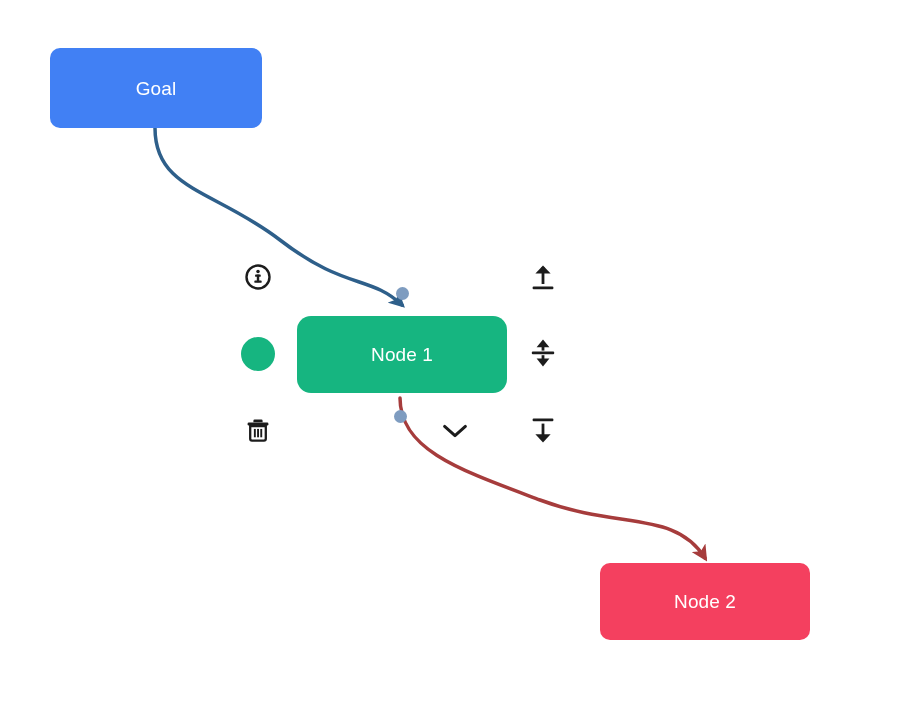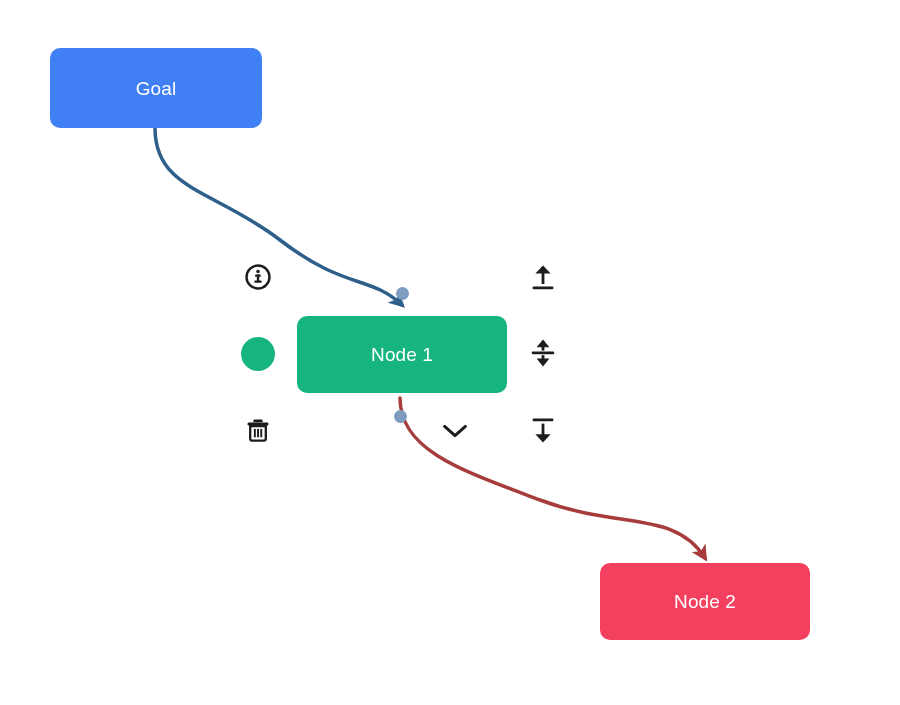--- a/index.html
+++ b/index.html
@@ -132,21 +132,21 @@
 
     <path id="edge-path-0" fill="none" stroke="#2e5f8a" stroke-width="3.5" stroke-linecap="round" marker-end="url(#arrow-blue)" d="M 155 128 C 155 190, 215 190, 280 240 C 345 290, 370 275, 402 305"></path>
 
     <path id="edge-path-1" fill="none" stroke="#a63c3c" stroke-width="3.5" stroke-linecap="round" marker-end="url(#arrow-red)" d="M 400 398 C 400 450, 460 470, 540 500 C 620 530, 675 510, 705 558"></path>
   </svg>
 
   <div class="node" id="node-goal" style="background: rgb(65, 128, 244); left: 50px; top: 48px; width: 212px; height: 80px;">
     <span class="node-label">Goal</span>
   </div>
 
-  <div class="node" id="node-1" style="background: rgb(22, 181, 128); left: 297px; top: 316px; width: 210px; height: 77px;">
+  <div class="node" id="node-1" style="background: rgb(22, 181, 128); left: 297px; top: 316px; width: 210px; height: 77px; border-radius: 14px;">
     <span class="node-label">Node 1</span>
   </div>
 
   <div class="node" id="node-2" style="background: rgb(244, 64, 95); left: 600px; top: 563px; width: 210px; height: 77px;">
     <span class="node-label">Node 2</span>
   </div>
 
   <div class="handle" id="handle-top" style="background: rgb(126, 156, 192);"></div>
   <div class="handle" id="handle-bottom" style="background: rgb(126, 156, 192);"></div>
 

